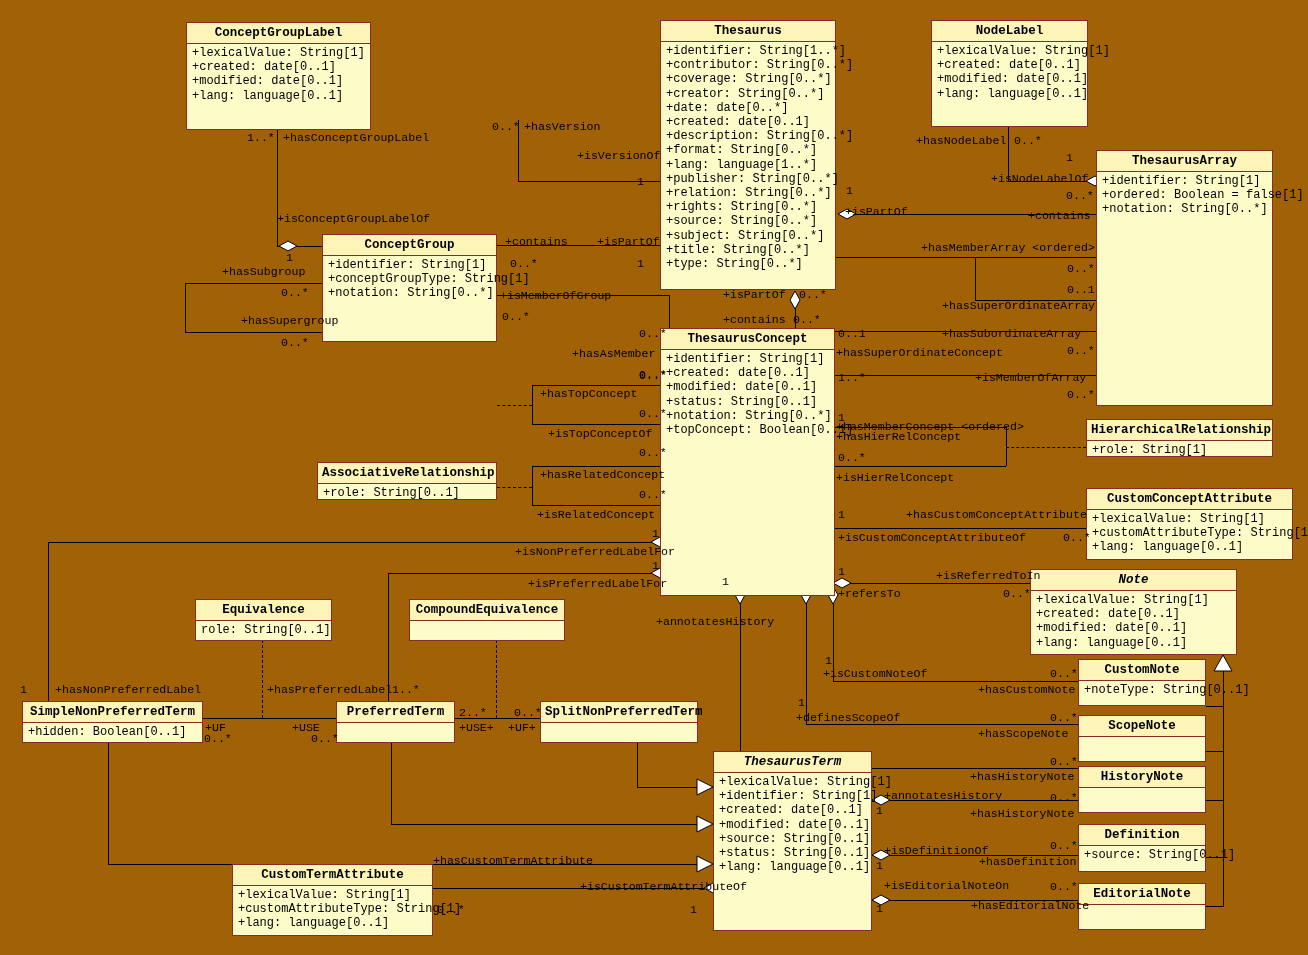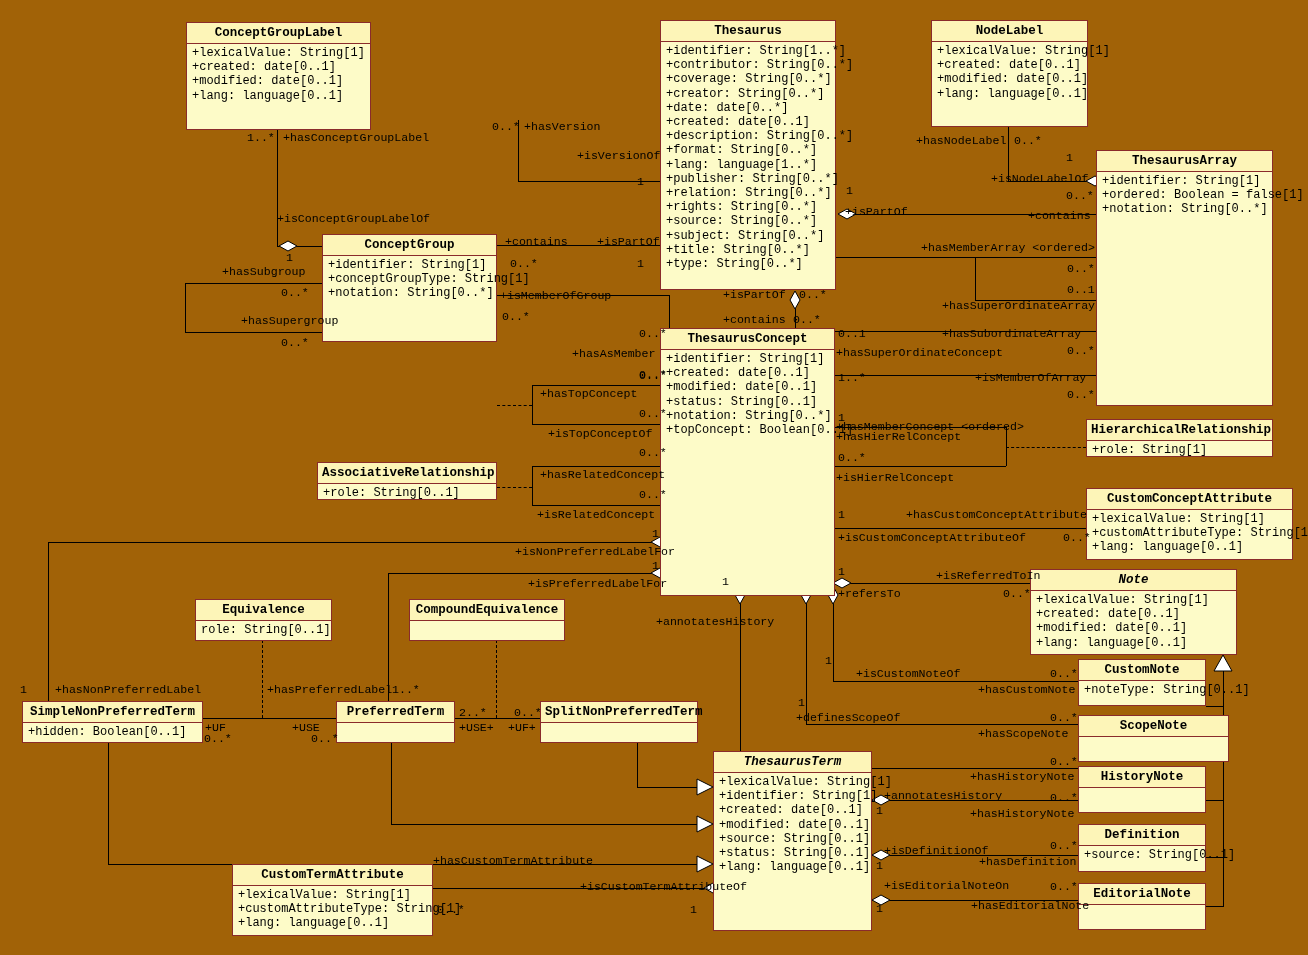--- a/index.html
+++ b/index.html
@@ -277,21 +277,21 @@
     </div>
   </div>
 
   <div class="cls" style="left:1078px;top:659px;width:128px;height:47px;">
     <div class="hdr">CustomNote</div>
     <div class="body">
       <div>+noteType: String[0..1]</div>
     </div>
   </div>
 
-  <div class="cls" style="left:1078px;top:715px;width:151px;height:47px;">
+  <div class="cls" style="left:1078px;top:715px;width:128px;height:47px;">
     <div class="hdr">ScopeNote</div>
     <div class="body empty"></div>
   </div>
 
   <div class="cls" style="left:1078px;top:766px;width:128px;height:47px;">
     <div class="hdr">HistoryNote</div>
     <div class="body empty"></div>
   </div>
 
   <div class="cls" style="left:1078px;top:824px;width:128px;height:48px;">
@@ -431,21 +431,21 @@
   <div class="lbl" style="left:906px;top:509px;">+hasCustomConceptAttribute</div>
   <div class="lbl" style="left:838px;top:532px;">+isCustomConceptAttributeOf</div>
   <div class="mult" style="left:1063px;top:532px;">0..*</div>
 
   <div class="mult" style="left:838px;top:566px;">1</div>
   <div class="lbl" style="left:936px;top:570px;">+isReferredToIn</div>
   <div class="lbl" style="left:838px;top:588px;">+refersTo</div>
   <div class="mult" style="left:1003px;top:588px;">0..*</div>
 
   <div class="mult" style="left:825px;top:655px;">1</div>
-  <div class="lbl" style="left:823px;top:668px;margin-left:33px;">+isCustomNoteOf</div>
+  <div class="lbl" style="left:823px;top:668px;">+isCustomNoteOf</div>
   <div class="mult" style="left:1050px;top:668px;">0..*</div>
   <div class="lbl" style="left:978px;top:684px;">+hasCustomNote</div>
 
   <div class="mult" style="left:798px;top:697px;">1</div>
   <div class="lbl" style="left:796px;top:712px;">+definesScopeOf</div>
   <div class="mult" style="left:1050px;top:712px;">0..*</div>
   <div class="lbl" style="left:978px;top:728px;">+hasScopeNote</div>
 
   <div class="lbl" style="left:656px;top:616px;">+annotatesHistory</div>
   <div class="mult" style="left:722px;top:576px;">1</div>

